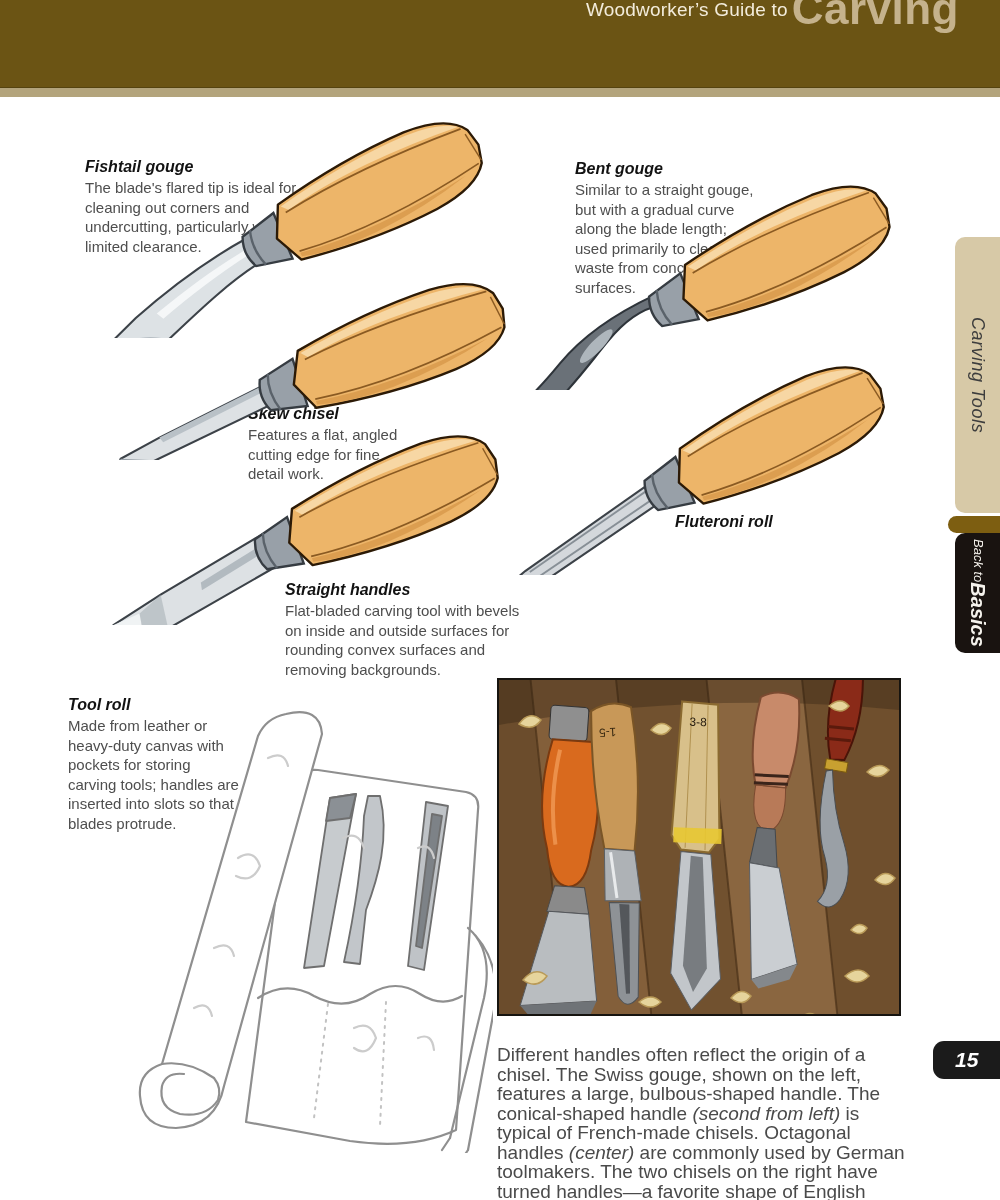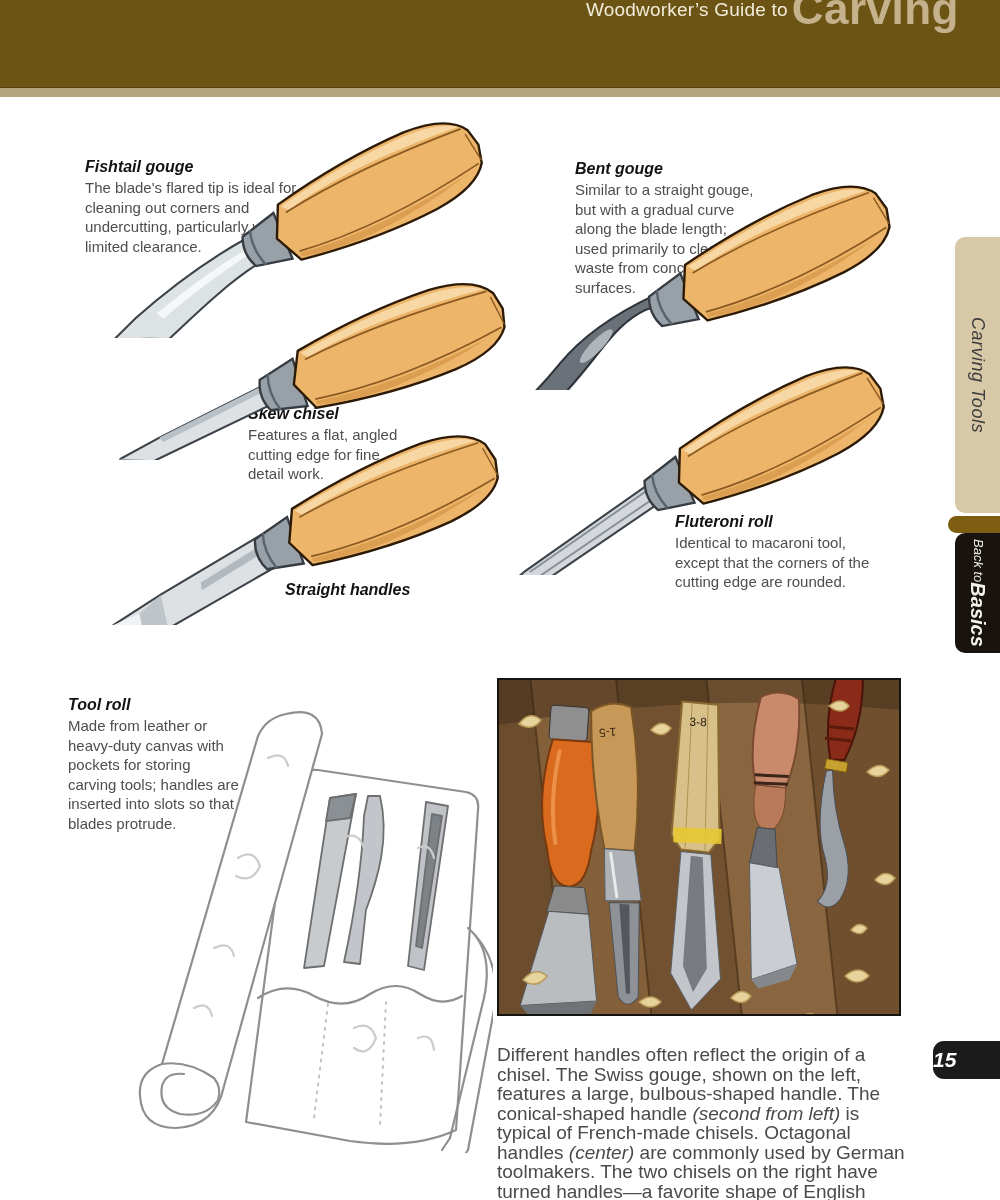--- a/index.html
+++ b/index.html
@@ -26,21 +26,21 @@
      display:flex;align-items:center;justify-content:center;}
   #tab-carving-tools span{writing-mode:vertical-rl;text-orientation:mixed;font-style:italic;font-size:18px;color:#3d3d3d;letter-spacing:.5px;}
   #tab-gold-bar{left:948px;top:516px;width:52px;height:17px;background:#7d5e11;border-radius:9px 0 0 9px;}
   #tab-back-basics{left:955px;top:533px;width:45px;height:120px;background:#191310;border-radius:10px 0 0 10px;
      display:flex;align-items:center;justify-content:center;}
   #tab-back-basics .vert{writing-mode:vertical-rl;text-orientation:mixed;font-style:italic;color:#f5f2ec;}
   #tab-back-basics .small{font-size:13px;}
   #tab-back-basics .big{font-size:20px;font-weight:bold;}
   #page-tab{left:933px;top:1041px;width:67px;height:38px;background:#1b1b1b;border-radius:11px 0 0 11px;
      display:flex;align-items:center;}
-  #page-tab span{color:#fff;font-size:21px;font-style:italic;font-weight:bold;padding-left:0;}
+  #page-tab span{color:#fff;font-size:21px;font-style:italic;font-weight:bold;padding-left:22px;}
   .ill{position:absolute;}
 </style>
 </head>
 <body>
 
 <div id="page">
 
   <div id="header-band">
     <span class="series-title">Woodworker’s Guide to</span>
     <span class="page-title">Carving</span>
@@ -96,34 +96,34 @@
     <g transform="translate(23,230) rotate(-20) scale(0.95)">
       <path d="M198,-9 L70,6 L24,13 L10,30 L58,27 L198,13 Z" fill="#dde1e4" stroke="#3c4248" stroke-width="2.2"></path>
       <path d="M24,13 L10,30 L58,27 Z" fill="#9aa2a9"></path>
       <path d="M70,6 L198,-9 L198,-3 L72,12 Z" fill="#b9c1c7"></path>
       <use href="#wood-handle"></use>
     </g>
   </svg>
 
   <div class="tool-entry" style="left:285px;top:581px;width:250px;">
     <p class="tool-name">Straight handles</p>
+    <p class="tool-desc">Flat-bladed carving tool with bevels on inside and outside surfaces for rounding convex surfaces and removing backgrounds.</p>
   </div>
   <svg class="ill" style="left:70px;top:392px;" width="440" height="233">
     <g transform="translate(23,228) rotate(-22) scale(0.95)">
       <path d="M200,-17 L76,2 L18,13 L10,44 L70,38 L200,20 Z" fill="#dde1e4" stroke="#3c4248" stroke-width="2.2"></path>
       <path d="M18,13 L10,44 L42,41 L48,12 Z" fill="#f0f3f4"></path>
       <path d="M48,12 L42,41 L70,38 L76,2 Z" fill="#aab2b8" opacity="0.6"></path>
       <path d="M120,6 L200,-8 L200,0 L118,14 Z" fill="#b2bac0"></path>
       <use href="#wood-handle"></use>
     </g>
   </svg>
 
   <div class="tool-entry" style="left:675px;top:513px;width:210px;">
     <p class="tool-name">Fluteroni roll</p>
-    <p class="tool-desc">Identical to macaroni tool, except that the corners of the cutting edge are rounded.</p>
   </div>
   <svg class="ill" style="left:465px;top:340px;" width="440" height="235">
     <g transform="translate(22,230) rotate(-25) scale(0.95)">
       <path d="M198,-11 L36,18 L14,24 L9,42 L27,40 L198,12 Z" fill="#d4d8dc" stroke="#3c4248" stroke-width="2.2"></path>
       <path d="M40,21 L196,-6" stroke="#878f96" stroke-width="2" fill="none"></path>
       <path d="M31,32 L196,5" stroke="#878f96" stroke-width="2" fill="none"></path>
       <path d="M14,24 L9,42 L27,40 Z" fill="#7e868d"></path>
       <use href="#wood-handle"></use>
     </g>
   </svg>

